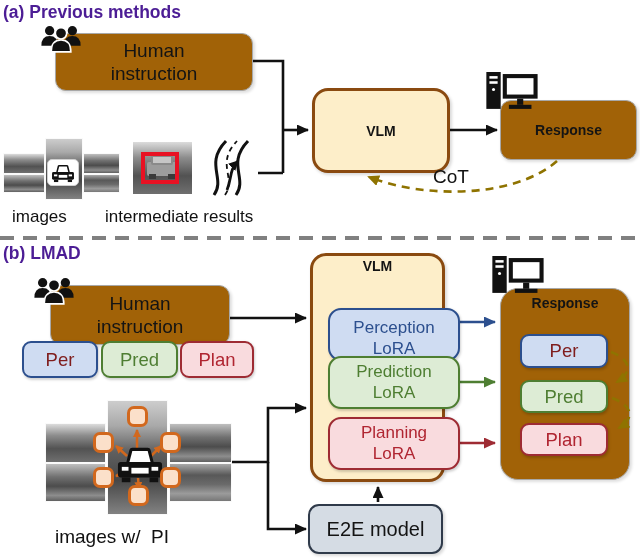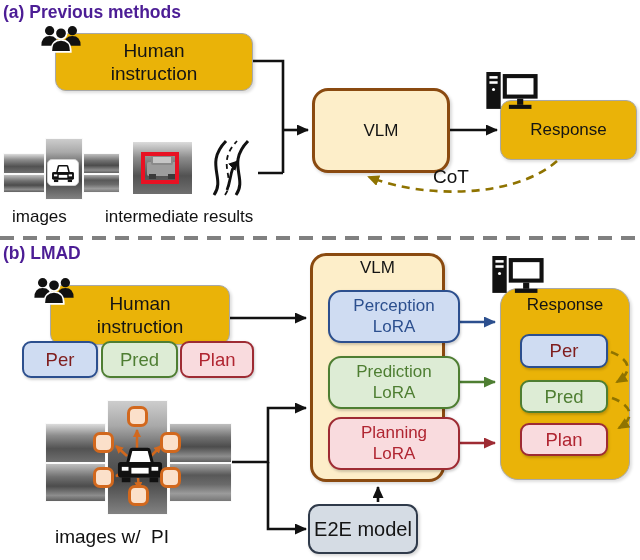--- a/index.html
+++ b/index.html
@@ -7,21 +7,21 @@
     position:relative; width:640px; height:560px; background:#ffffff;
     font-family:"Liberation Sans","DejaVu Sans",sans-serif; color:#141414;
     overflow:hidden;
   }
   svg.layer { position:absolute; left:0; top:0; pointer-events:none; }
   .fig-title { position:absolute; font-size:17.5px; font-weight:700; color:#4c1d95; }
   .box {
     position:absolute; display:flex; align-items:center; justify-content:center;
     text-align:center; box-sizing:border-box;
   }
-  .gray  { background:#eab308; border:1.6px solid #a8a8a8; border-radius:11px;
+  .gray  { background:#a16207; border:1.6px solid #a8a8a8; border-radius:11px;
            box-shadow:1.5px 2px 3px rgba(0,0,0,.13); }
   .cream { background:#fdeec9; border:3px solid #8a4a10; border-radius:16px;
            box-shadow:1.5px 2px 3px rgba(0,0,0,.15); }
   .e2e   { background:#d5dce4; border:2.5px solid #2f3a4a; border-radius:11px;
            box-shadow:1.5px 2px 3px rgba(0,0,0,.15); }
   .tag {
     position:absolute; display:flex; align-items:center; justify-content:center;
     box-sizing:border-box; border-radius:9px; font-size:18.5px;
     box-shadow:1px 1.5px 2.5px rgba(0,0,0,.18);
   }
@@ -31,21 +31,21 @@
   .lora {
     position:absolute; left:328px; width:132px; height:53px;
     display:flex; align-items:center; justify-content:center; text-align:center;
     box-sizing:border-box; border-radius:13px; font-size:17px; line-height:1.2;
     box-shadow:1px 1.5px 2.5px rgba(0,0,0,.18);
   }
   .lora.blue  { background:#cfdcf2; border:2.5px solid #2c4f8e; color:#2c4f8e; }
   .lora.green { background:#ddecd5; border:2.5px solid #4e7e32; color:#4e7e32; }
   .lora.red   { background:#f9dbde; border:2.5px solid #9e2b33; color:#b02531; }
   .lora span { display:inline-block; width:96px; }
-  .big-label { font-size:17px; }
+  .big-label { font-size:14px;font-weight:bold; }
   .wrap130 { display:inline-block; width:130px; font-size:19px; line-height:1.22; }
   .caption { position:absolute; font-size:17px; text-align:left; color:#111; }
   .cluster { position:absolute; }
   .photo { position:absolute; box-sizing:border-box; border:1.5px solid #fafafa; }
   .ph1 { background:linear-gradient(180deg,#cdcdcd 0%,#a9a9a9 22%,#5f5f5f 45%,#474747 70%,#828282 100%); }
   .ph2 { background:linear-gradient(180deg,#dcdcdc 0%,#8d8d8d 30%,#525252 65%,#6f6f6f 100%); }
   .ph3 { background:linear-gradient(180deg,#bfbfbf 0%,#707070 35%,#4c4c4c 60%,#8d8d8d 85%,#606060 100%); }
   .ph4 { background:linear-gradient(180deg,#a9a9a9 0%,#585858 30%,#6a6a6a 55%,#9b9b9b 80%,#777 100%); }
   .whitecarbox {
     position:absolute; background:#fff; border:1px solid #d0d0d0; border-radius:5px;
@@ -215,21 +215,21 @@
   <div class="tag green" style="left:101px; top:341px; width:77px; height:37px;">
     <span>Pred</span>
     </div>
   <div class="tag red" style="left:180px; top:341px; width:74px; height:37px;">
     <span>Plan</span>
     </div>
 
   <div class="box cream" style="left:310px; top:253px; width:135px; height:229px;"></div>
   <div class="title-inset big-label" style="left:310px; top:258px; width:135px;">VLM</div>
 
-  <div class="lora blue" style="top:290px;">
+  <div class="lora blue" style="top:308px;align-items:flex-end;">
     <span>Perception LoRA</span>
     </div>
   <div class="lora green" style="top:356px;">
     <span>Prediction LoRA</span>
     </div>
   <div class="lora red" style="top:417px;">
     <span>Planning LoRA</span>
     </div>
 
   <div class="box gray" style="left:500px; top:288px; width:130px; height:192px; border-radius:18px;"></div>
@@ -238,21 +238,21 @@
   <div class="tag blue" style="left:520px; top:334px; width:88px; height:34px;">
     <span>Per</span>
     </div>
   <div class="tag green" style="left:520px; top:380px; width:88px; height:33px;">
     <span>Pred</span>
     </div>
   <div class="tag red" style="left:520px; top:423px; width:88px; height:33px;">
     <span>Plan</span>
     </div>
 
-  <div class="box e2e" style="left:308px; top:504px; width:110px; height:50px; font-size:20px;">
+  <div class="box e2e" style="left:308px; top:504px; width:135px; height:50px; font-size:20px;">
     <span>E2E model</span>
     </div>
 
   <div class="caption" style="left:55px; top:526px; width:185px; font-size:19px; white-space:pre;">images w/  PI</div>
 
   <svg class="layer" style="left:40px; top:24px;" width="42" height="31" viewBox="0 0 40 30">
     <g fill="#111">
       <circle cx="9" cy="6.5" r="4.5"></circle>
         <path d="M1,21 Q1,11.5 9,11.5 Q17,11.5 17,21 Z"></path>
       <circle cx="31" cy="6.5" r="4.5"></circle>

